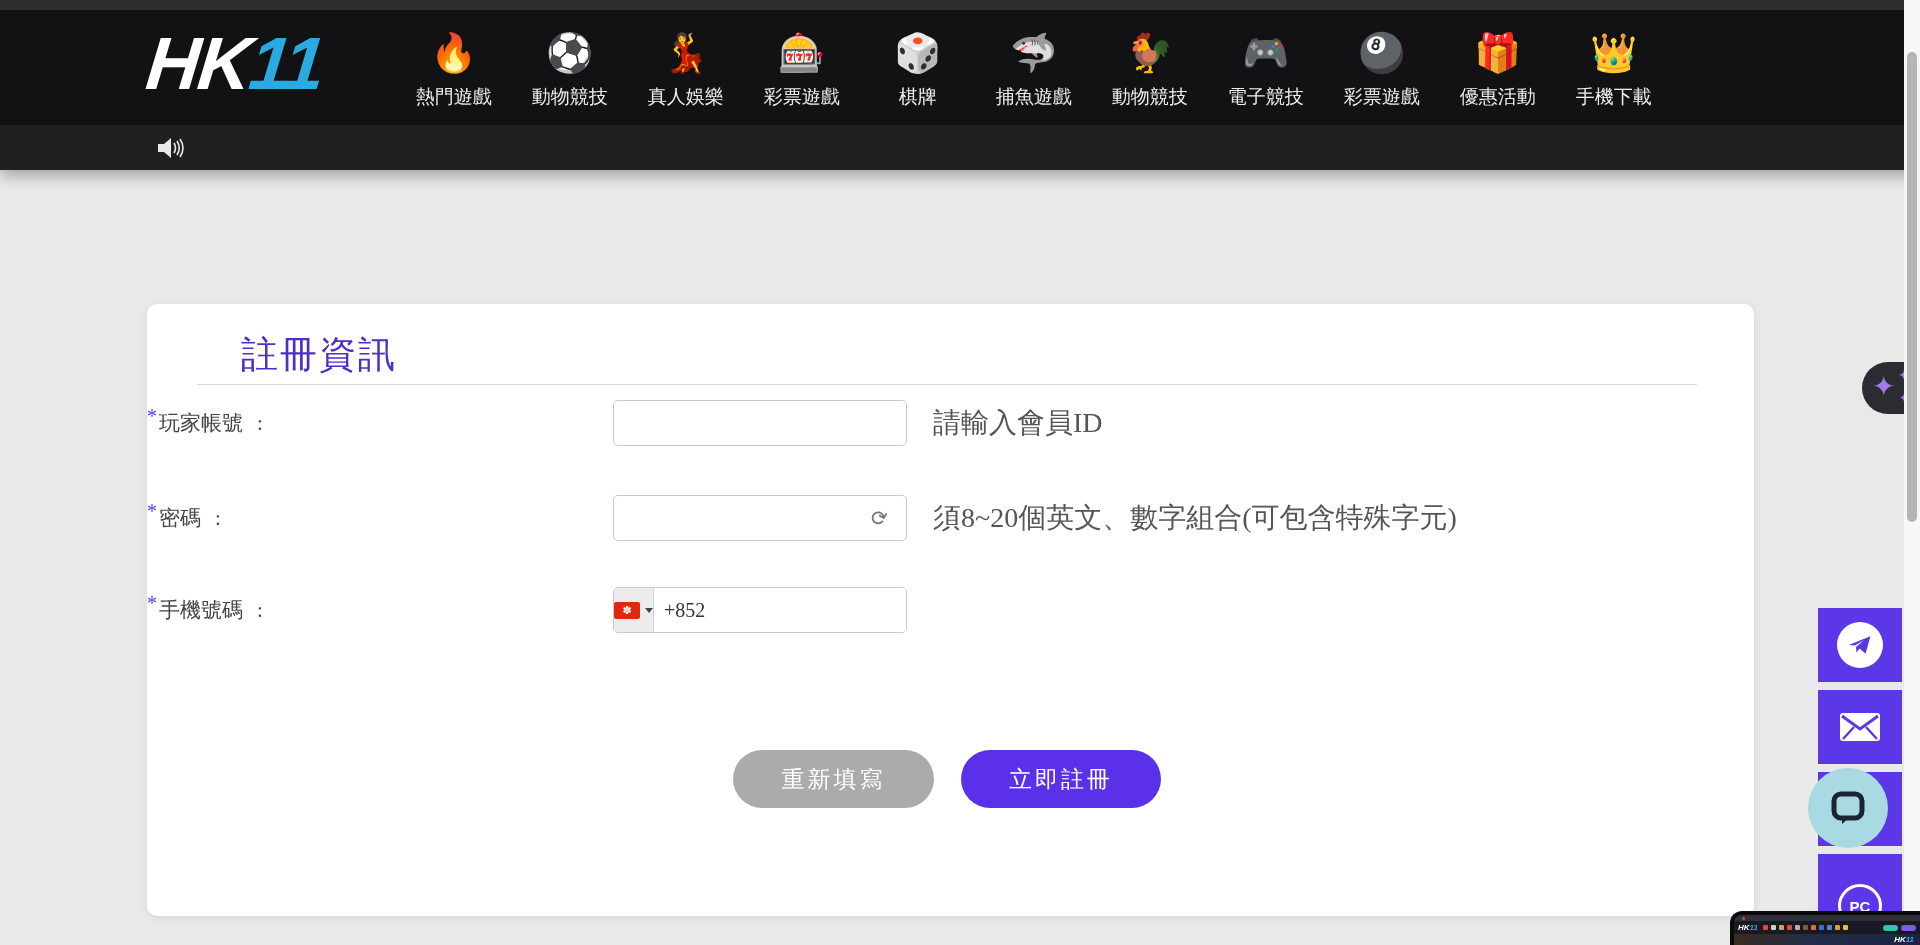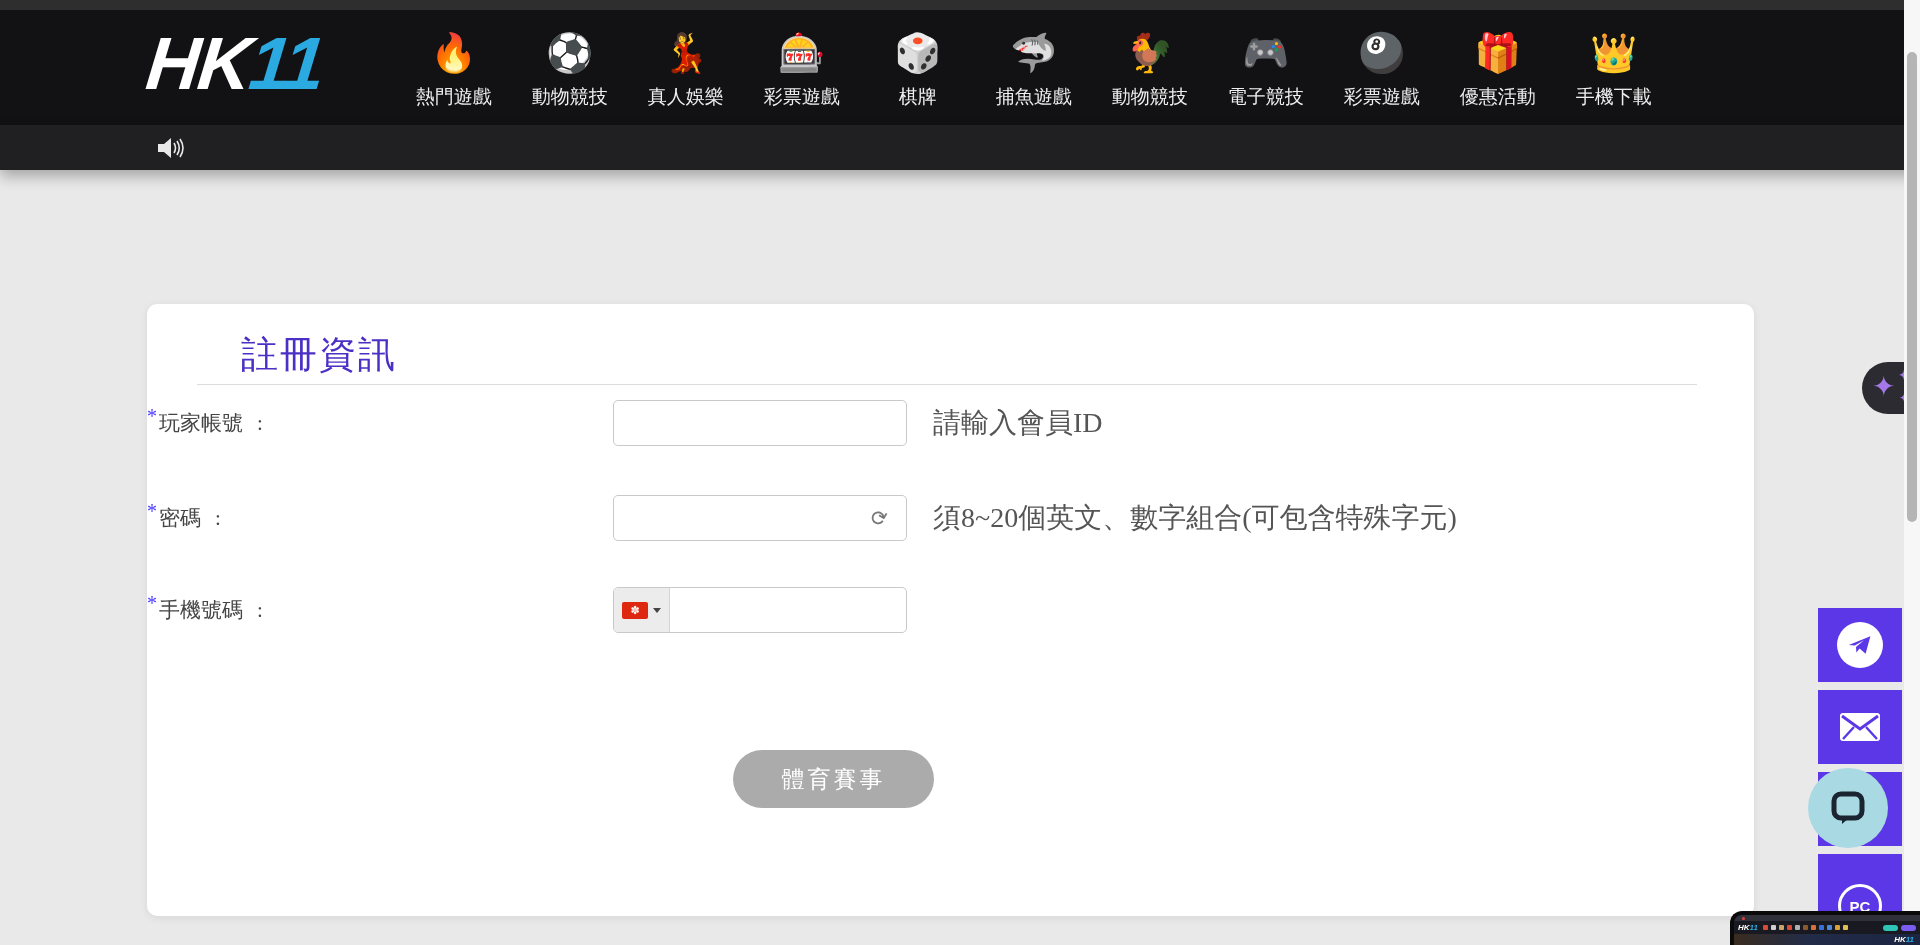--- a/index.html
+++ b/index.html
@@ -272,25 +272,27 @@
     <div class="f-hint">須8~20個英文、數字組合(可包含特殊字元)</div>
   </div>
 
   <div class="form-row row-3">
     <div class="f-label"><span class="req">*</span><span>手機號碼</span><span class="colon">:</span></div>
     <div class="phone-group">
       <div class="flag-select">
         <span class="flag">✽</span>
         <span class="caret"></span>
       </div>
+      <input class="phone-input" type="text" value="+852" style="">
     </div>
   </div>
 
   <div class="btn-row">
-    <button class="btn btn-reset">體育賽事</button>
+    <button class="btn btn-reset">重新填寫</button>
+    <button class="btn btn-submit">立即註冊</button>
   </div>
 </div>
 
 <div class="sparkle-tab">
   <span class="spark spark-big">✦</span>
   <span class="spark spark-sm">✦</span>
   <span class="spark spark-xs">✦</span>
 </div>
 
 <div class="float-btn fb-telegram">

